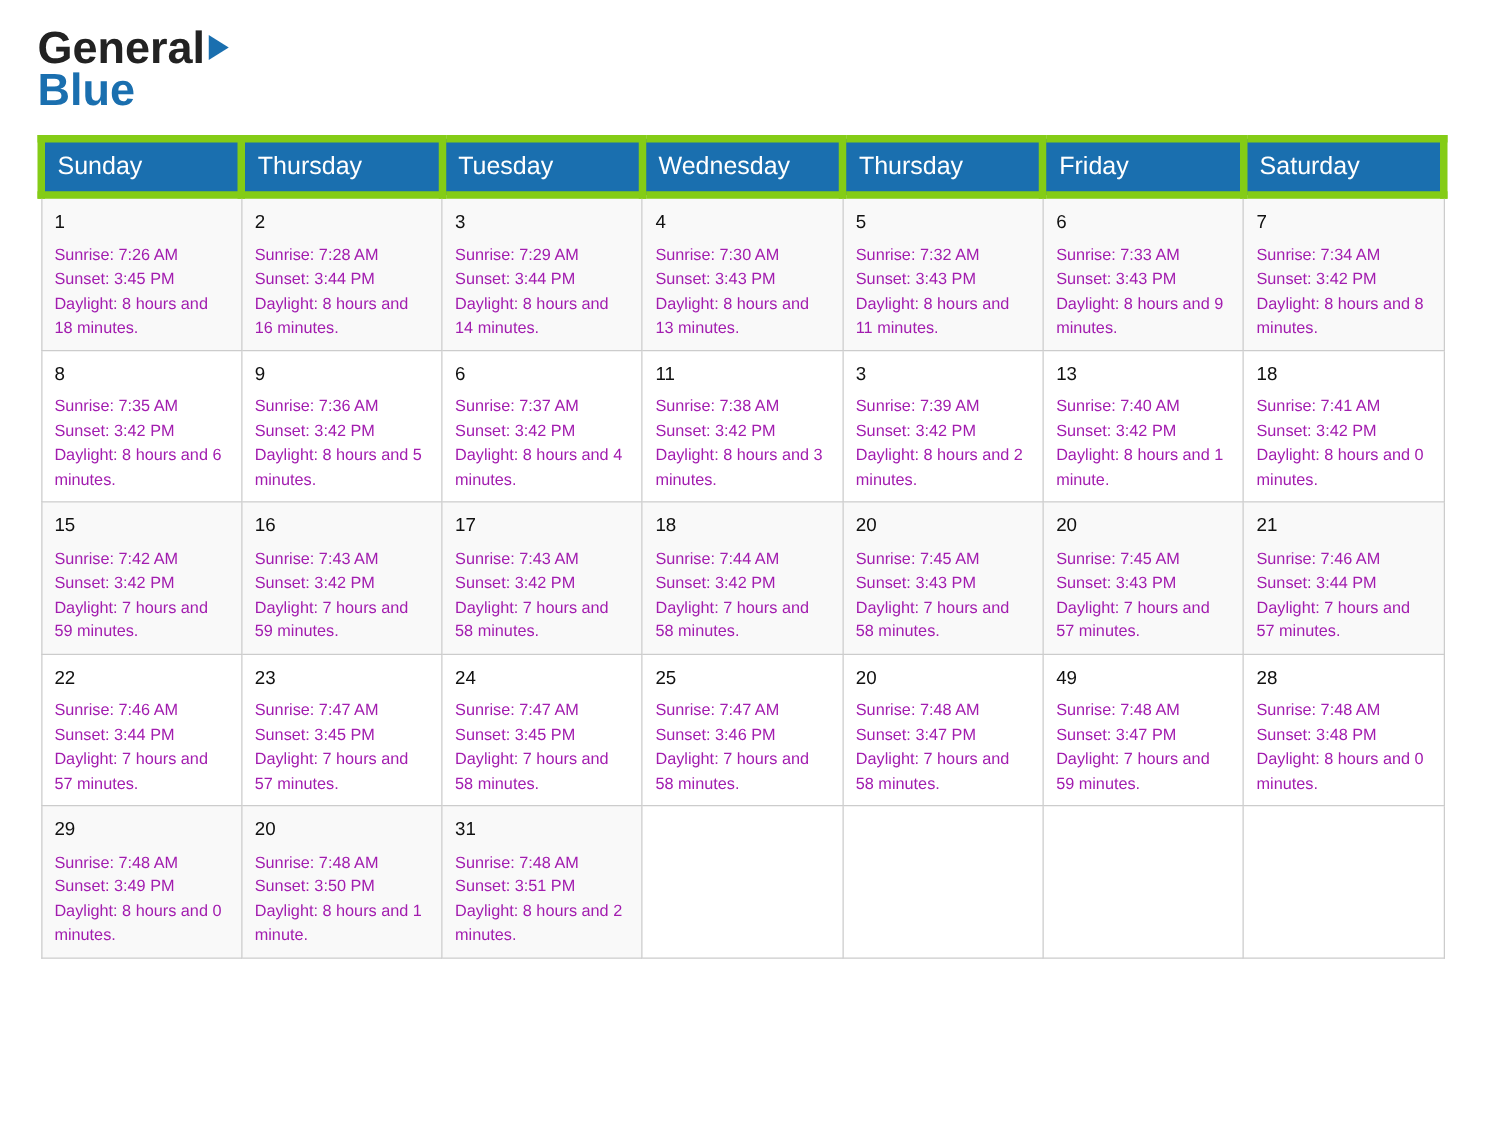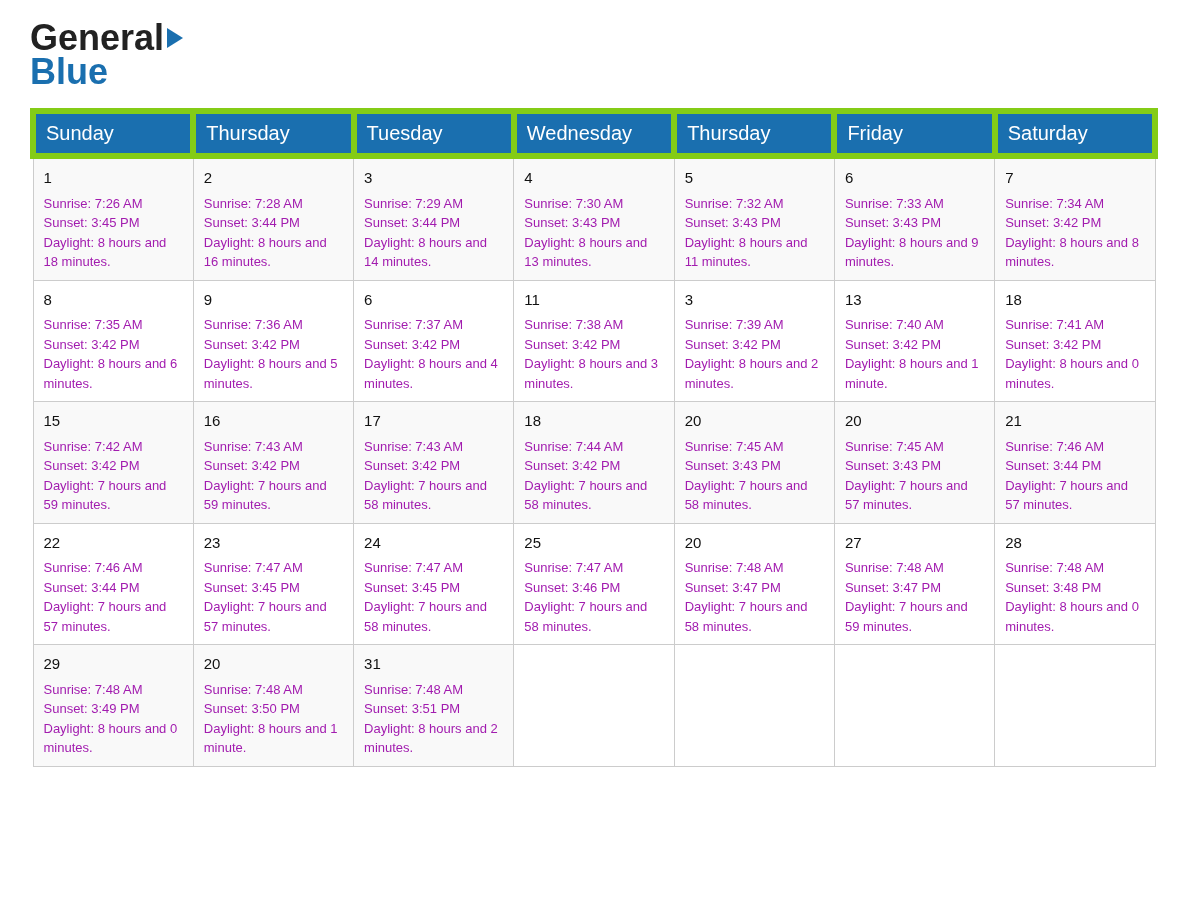--- a/index.html
+++ b/index.html
@@ -189,21 +189,21 @@
         <td><span class="day-num">22</span>
 <span class="day-info">Sunrise: 7:46 AM<br>Sunset: 3:44 PM<br>Daylight: 7 hours and 57 minutes.</span></td>
         <td><span class="day-num">23</span>
 <span class="day-info">Sunrise: 7:47 AM<br>Sunset: 3:45 PM<br>Daylight: 7 hours and 57 minutes.</span></td>
         <td><span class="day-num">24</span>
 <span class="day-info">Sunrise: 7:47 AM<br>Sunset: 3:45 PM<br>Daylight: 7 hours and 58 minutes.</span></td>
         <td><span class="day-num">25</span>
 <span class="day-info">Sunrise: 7:47 AM<br>Sunset: 3:46 PM<br>Daylight: 7 hours and 58 minutes.</span></td>
         <td><span class="day-num">20</span>
 <span class="day-info">Sunrise: 7:48 AM<br>Sunset: 3:47 PM<br>Daylight: 7 hours and 58 minutes.</span></td>
-        <td><span class="day-num">27</span>
+        <td><span class="day-num">49</span>
 <span class="day-info">Sunrise: 7:48 AM<br>Sunset: 3:47 PM<br>Daylight: 7 hours and 59 minutes.</span></td>
         <td><span class="day-num">28</span>
 <span class="day-info">Sunrise: 7:48 AM<br>Sunset: 3:48 PM<br>Daylight: 8 hours and 0 minutes.</span></td>
       </tr>
       <tr>
         <td><span class="day-num">29</span>
 <span class="day-info">Sunrise: 7:48 AM<br>Sunset: 3:49 PM<br>Daylight: 8 hours and 0 minutes.</span></td>
         <td><span class="day-num">20</span>
 <span class="day-info">Sunrise: 7:48 AM<br>Sunset: 3:50 PM<br>Daylight: 8 hours and 1 minute.</span></td>
         <td><span class="day-num">31</span>

